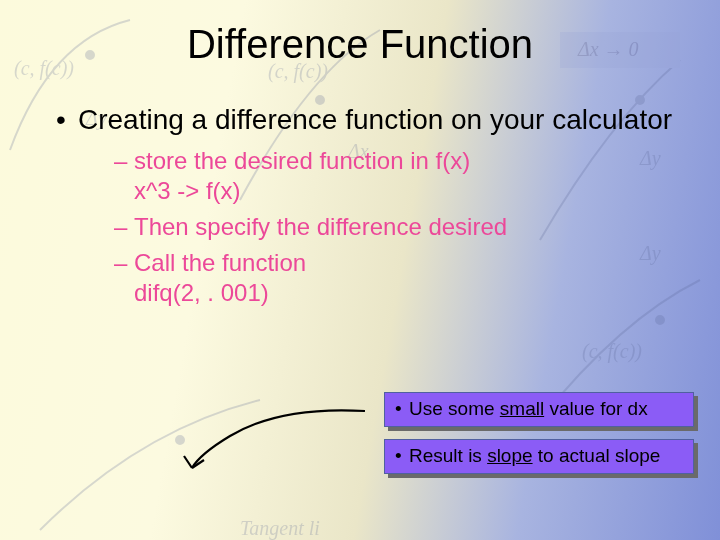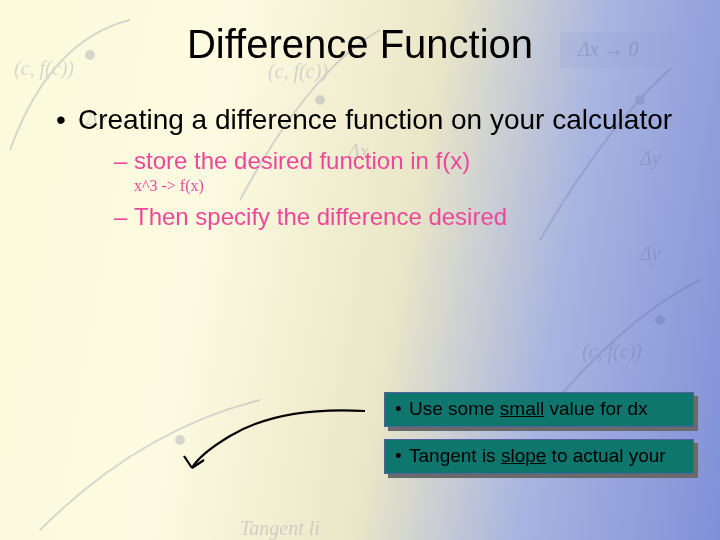--- a/index.html
+++ b/index.html
@@ -62,22 +62,21 @@
     padding-left: 20px;
   }
   .lvl2 > li::before {
     content: "–";
     position: absolute;
     left: 0;
     top: 0;
   }
   .lvl2 .sub {
     display: block;
-    font-size: 16px;
-    font-family: Liberation Serif, serif;
+    font-size: 24px;
   }
   .callouts {
     position: absolute;
     right: 26px;
     bottom: 38px;
     width: 310px;
   }
   .callout-wrap {
     position: relative;
     margin-bottom: 12px;
@@ -85,21 +84,21 @@
   .callout-shadow {
     position: absolute;
     top: 4px;
     left: 4px;
     right: -4px;
     bottom: -4px;
     background: #6a6a6a;
   }
   .callout {
     position: relative;
-    background: #0f766e;
+    background: #8b5cf6;
     border: 1px solid #5060a0;
     padding: 5px 10px 6px 10px;
     font-size: 19px;
     color: #000;
   }
   .callout .dot {
     display: inline-block;
     width: 14px;
   }
   .underline { text-decoration: underline; }
@@ -151,35 +150,39 @@
     <li>
       <span>Creating a difference function on your calculator</span>
       <ul class="lvl2">
         <li>
           <span>store the desired function in f(x)</span>
           <span class="sub">x^3 -&gt; f(x)</span>
         </li>
         <li>
           <span> Then specify the difference desired</span>
         </li>
+        <li>
+          <span>Call the function</span>
+          <span class="sub">difq(2, . 001)</span>
+        </li>
       </ul>
     </li>
   </ul>
 
   <div class="callouts">
     <div class="callout-wrap">
       <div class="callout-shadow"></div>
       <div class="callout">
         <span class="dot">•</span><span>Use some </span><span class="underline">small</span><span> value for dx</span>
       </div>
     </div>
     <div class="callout-wrap">
       <div class="callout-shadow"></div>
       <div class="callout">
-        <span class="dot">•</span><span>Tangent is </span><span class="underline">slope</span><span> to actual your</span>
+        <span class="dot">•</span><span>Result is </span><span class="underline">slope</span><span> to actual slope</span>
       </div>
     </div>
   </div>
 
   <svg class="arrow" viewBox="0 0 200 90">
     <path d="M 195 15 Q 110 10 60 40 Q 30 58 22 72" stroke="#000" stroke-width="2.2" fill="none"></path>
     <path d="M 22 72 L 14 60 M 22 72 L 34 64" stroke="#000" stroke-width="2.2" fill="none"></path>
   </svg>
 </div>
 

